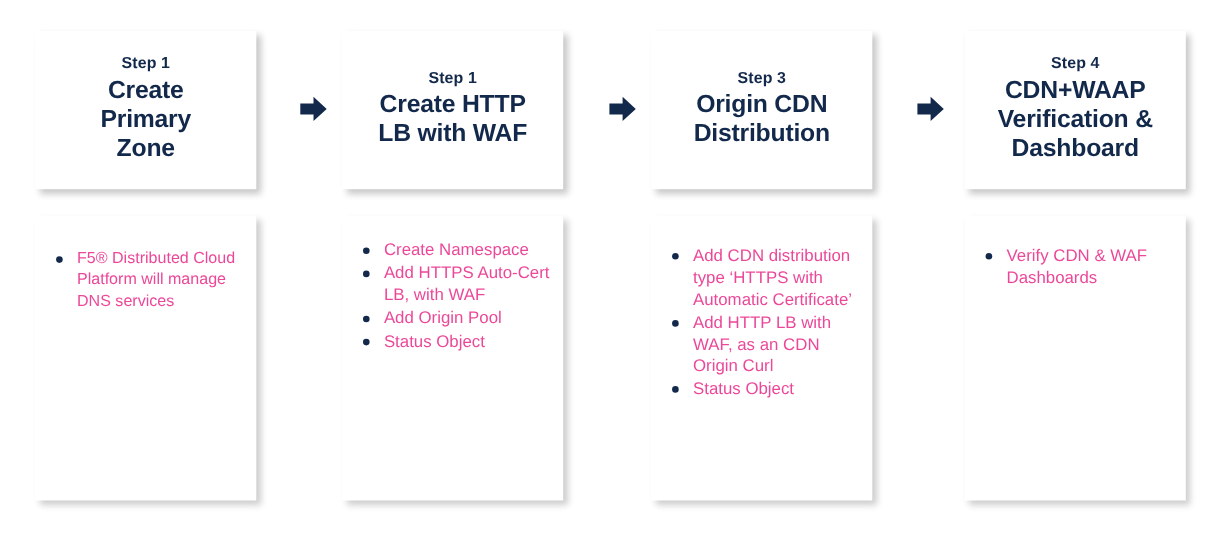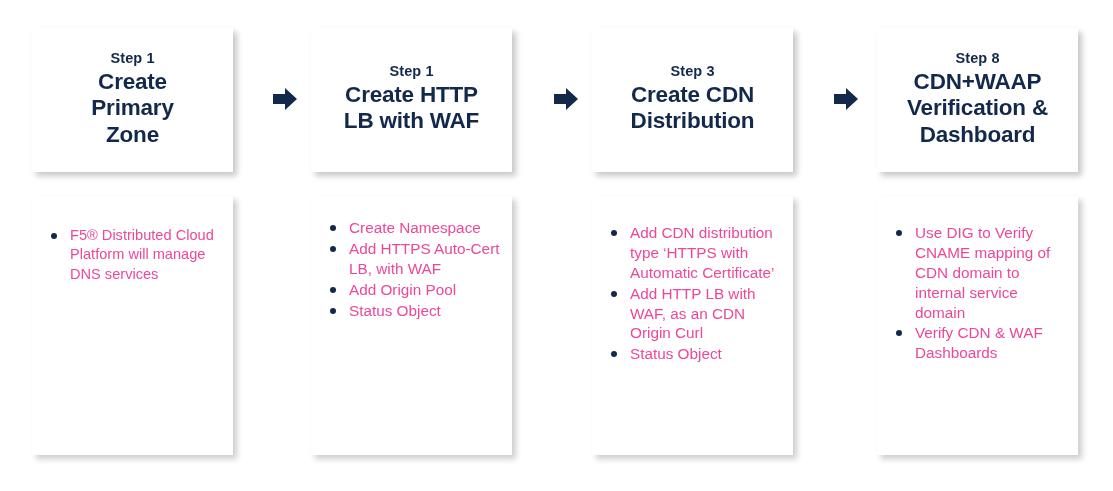--- a/index.html
+++ b/index.html
@@ -176,21 +176,21 @@
   <div class="arrow arrow-1">
     <svg width="26" height="26" viewBox="0 0 26 26" aria-hidden="true">
       <path d="M1 8 H13 V2 L25 13 L13 24 V18 H1 Z" fill="#13294B"></path>
     </svg>
   </div>
 
   <div class="column col-2">
     <div class="head-card">
       <div class="head-inner">
         <span class="step-label">Step 3</span>
-        <span class="step-title">Create CDN
+        <span class="step-title">Origin CDN
 Distribution</span>
       </div>
     </div>
     <div class="body-card">
       <ul class="bullets">
         <li>Add CDN distribution type ‘HTTPS with Automatic Certificate’</li>
         <li>Add HTTP LB with WAF, as an CDN Origin Curl</li>
         <li>Status Object</li>
       </ul>
     </div>
@@ -198,27 +198,26 @@
 
   <div class="arrow arrow-2">
     <svg width="26" height="26" viewBox="0 0 26 26" aria-hidden="true">
       <path d="M1 8 H13 V2 L25 13 L13 24 V18 H1 Z" fill="#13294B"></path>
     </svg>
   </div>
 
   <div class="column col-3">
     <div class="head-card">
       <div class="head-inner">
-        <span class="step-label">Step 8</span>
+        <span class="step-label">Step 4</span>
         <span class="step-title">CDN+WAAP
 Verification &amp;
 Dashboard</span>
       </div>
     </div>
     <div class="body-card">
       <ul class="bullets">
-        <li>Use DIG to Verify CNAME mapping of CDN domain to internal service domain</li>
         <li>Verify CDN &amp; WAF Dashboards</li>
       </ul>
     </div>
   </div>
 
 </div>
 
 </body></html>

